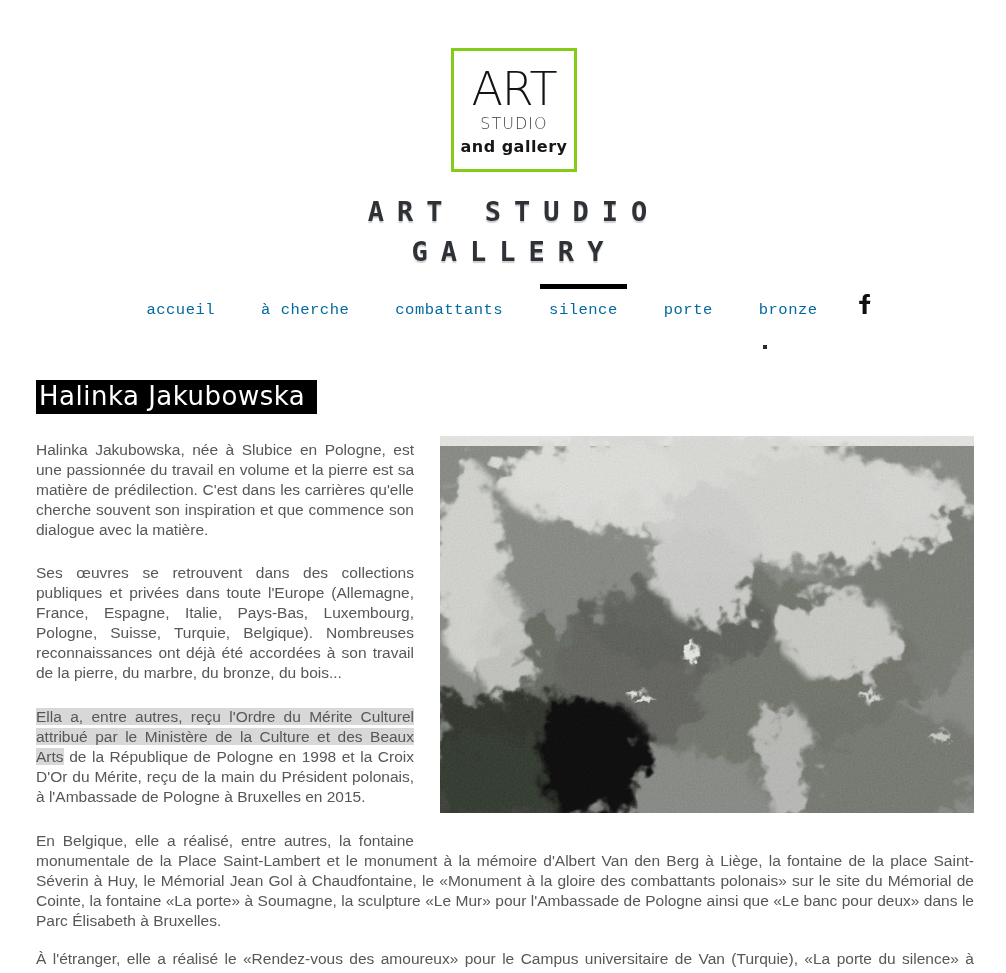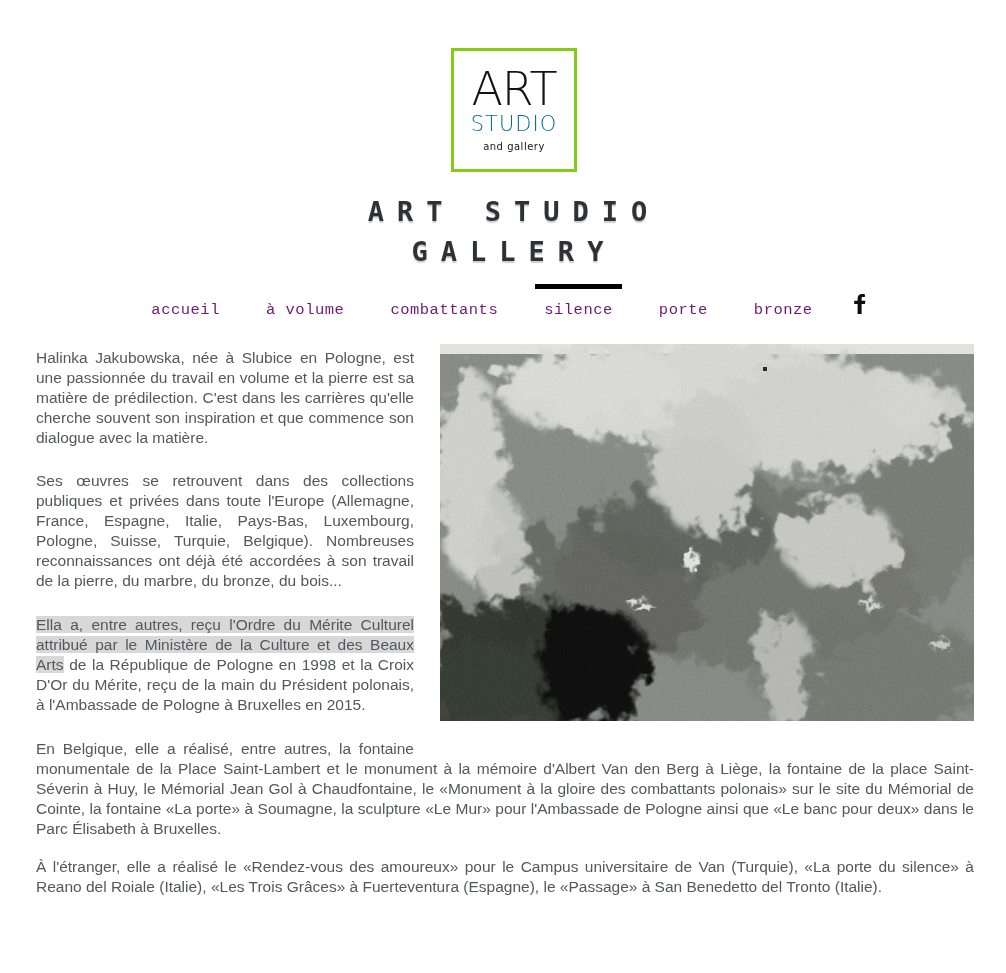--- a/index.html
+++ b/index.html
@@ -27,26 +27,26 @@
     transform: translateX(11px);
     background: #fff;
   }
   .logo-art {
     font-family: "DejaVu Sans", sans-serif;
     font-weight: 300; font-size: 46px; line-height: 44px;
     color: #131313; letter-spacing: -1px;
   }
   .logo-studio {
     font-family: "DejaVu Sans", sans-serif;
-    font-weight: 300; font-size: 21px; line-height: 26px;
-    color: #0369a1; letter-spacing: 1px;
+    font-weight: 300; font-size: 16px; line-height: 26px;
+    color: #404040; letter-spacing: 1px;
   }
   .logo-and {
     font-family: "DejaVu Sans", sans-serif;
-    font-weight: 400; font-size: 10px; line-height: 20px;
+    font-weight: 700; font-size: 16px; line-height: 20px;
     color: #161616; letter-spacing: 0.5px;
   }
 
   .site-title {
     margin-top: 20px;
     font-family: "DejaVu Sans Mono", monospace;
     font-size: 27px; font-weight: 700;
     color: #2e3136;
     text-shadow: 0 2px 1px rgba(60,60,60,0.25);
     transform: translateX(11px);
@@ -56,21 +56,21 @@
   
   .nav {
     margin-top: 25px;
     display: flex; justify-content: center; align-items: center;
     gap: 46px;
     font-family: "Liberation Mono", monospace;
     font-size: 15.5px; color: #151515;
     letter-spacing: 0.5px;
     transform: translateX(6px);
   }
-  .nav-item { position: relative; cursor: pointer; text-decoration: none; color: #701a75; padding: 2px 0; }
+  .nav-item { position: relative; cursor: pointer; text-decoration: none; color: #0369a1; padding: 2px 0; }
   .nav-item.active::before {
     content: ""; position: absolute;
     top: -15px; left: -9px; right: -9px; height: 5px;
     background: #000;
   }
   .fb-link { margin-left: -7px; cursor: pointer; display: inline-flex; align-items: center; position: relative; top: -3px; }
 
   
   .main { position: relative; padding: 0 33px 20px 36px; }
 
@@ -130,36 +130,37 @@
     <div class="logo-and">and gallery</div>
   </div>
 
   <h1 class="site-title">
     <span class="line">ART STUDIO</span>
     <span class="line">GALLERY</span>
   </h1>
 
   <nav class="nav">
     <a class="nav-item">accueil</a>
-    <a class="nav-item">à volume</a>
+    <a class="nav-item">à cherche</a>
     <a class="nav-item">combattants</a>
     <a class="nav-item active">silence</a>
     <a class="nav-item">porte</a>
     <a class="nav-item">bronze</a>
     <a class="fb-link">
       <span>
         <svg width="15" height="20" viewBox="0 0 15 20">
           <path fill="#0f0f0f" d="M10.6 3.1h2.3V0.2C12.5 0.15 11.1 0 9.9 0 7.3 0 5.6 1.6 5.6 4.5v2.2H2.2v3.4h3.4V20h4V10.1h3.3l0.5-3.4H9.6V4.8c0-1 0.3-1.7 1.0-1.7z"></path>
         </svg>
       </span>
     </a>
   </nav>
 </div>
 
 <div class="main">
+  <h2 class="artist-name">Halinka Jakubowska</h2>
   <span class="stray-dot"></span>
 
   <div class="content">
 
     <div class="photo">
       <svg viewBox="0 0 534 377" preserveAspectRatio="none">
         <defs>
           <filter id="roughen" x="-20%" y="-20%" width="140%" height="140%">
             <feGaussianBlur in="SourceGraphic" stdDeviation="3" result="b"></feGaussianBlur>
             <feTurbulence type="fractalNoise" baseFrequency="0.045" numOctaves="3" seed="11" result="n"></feTurbulence>

